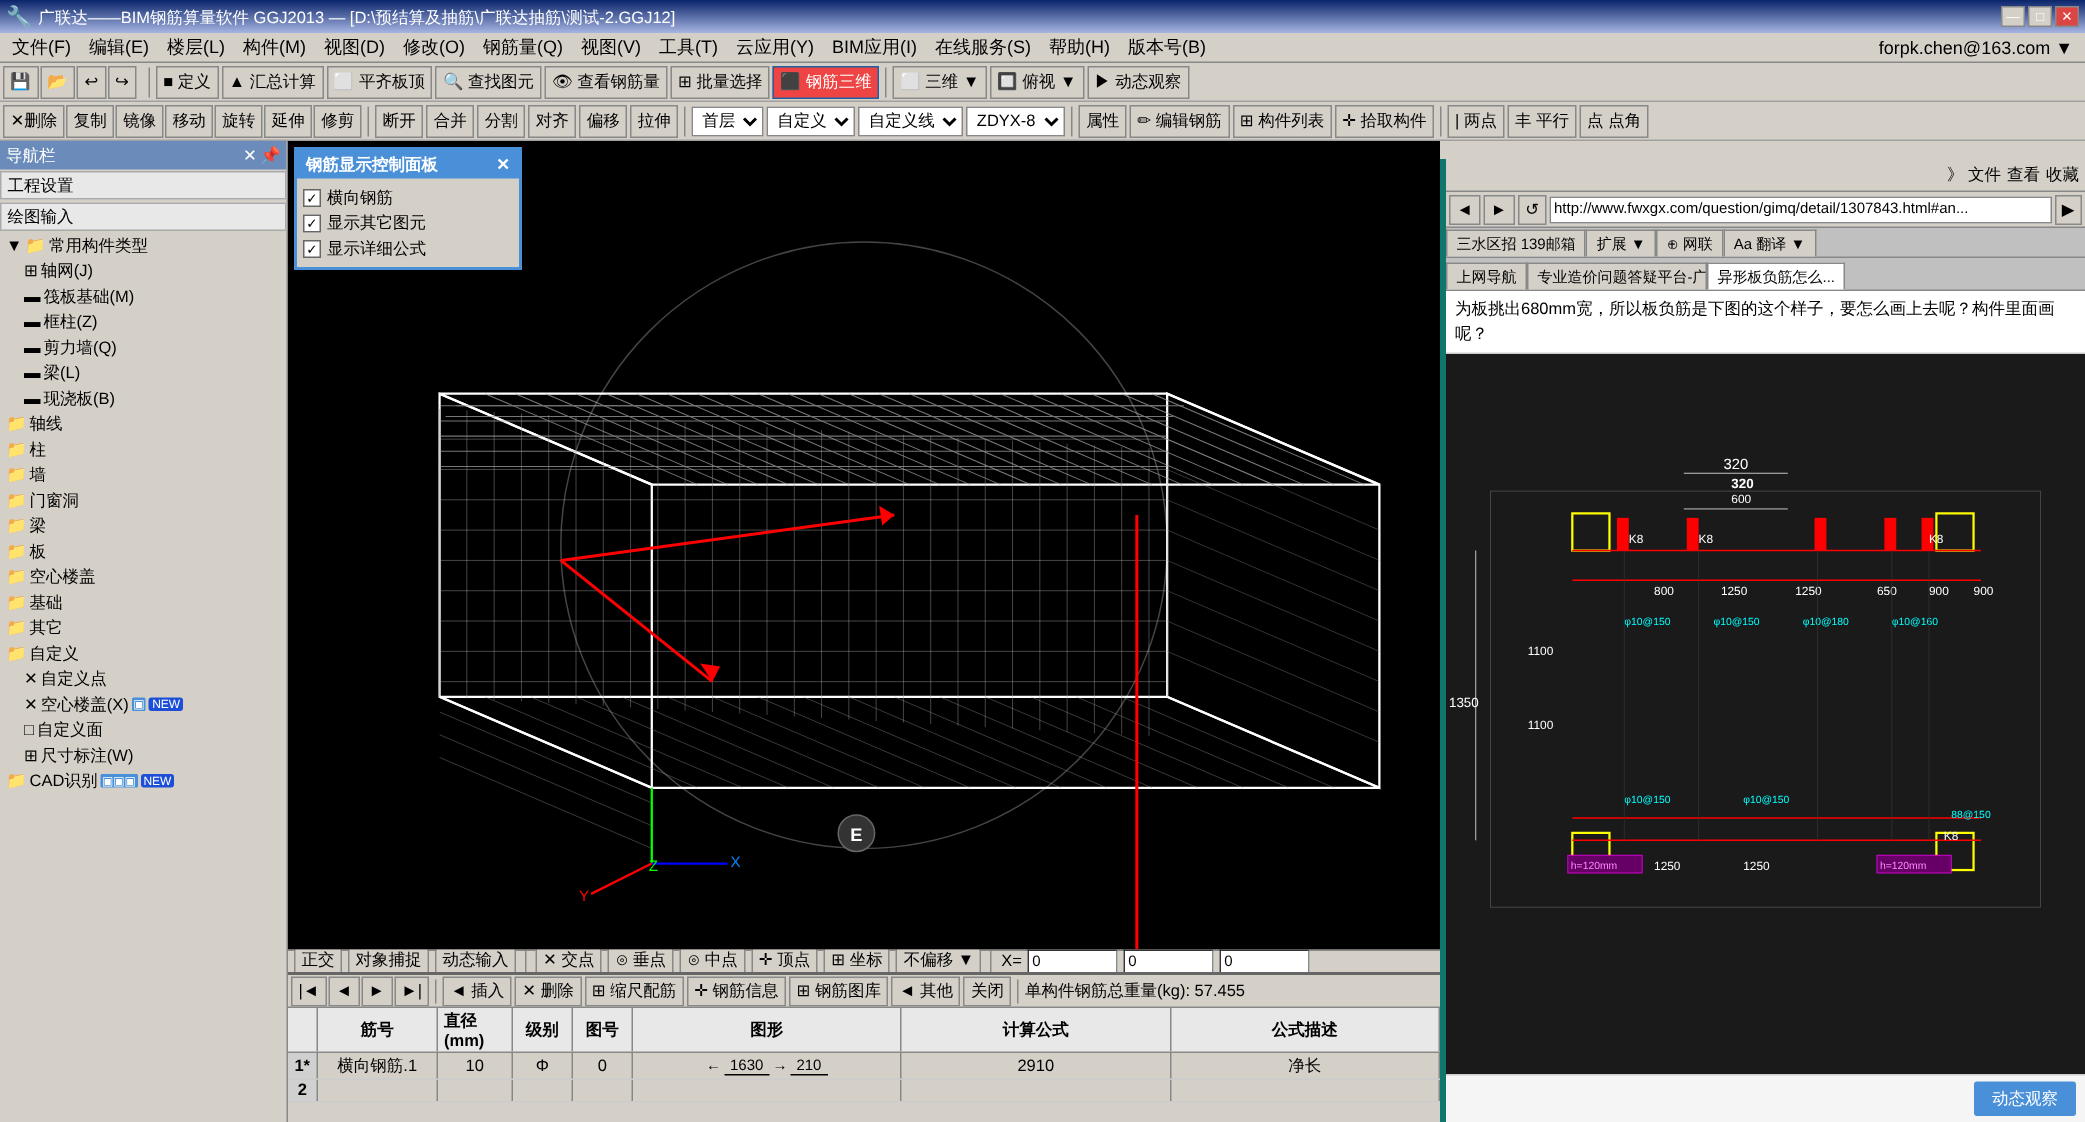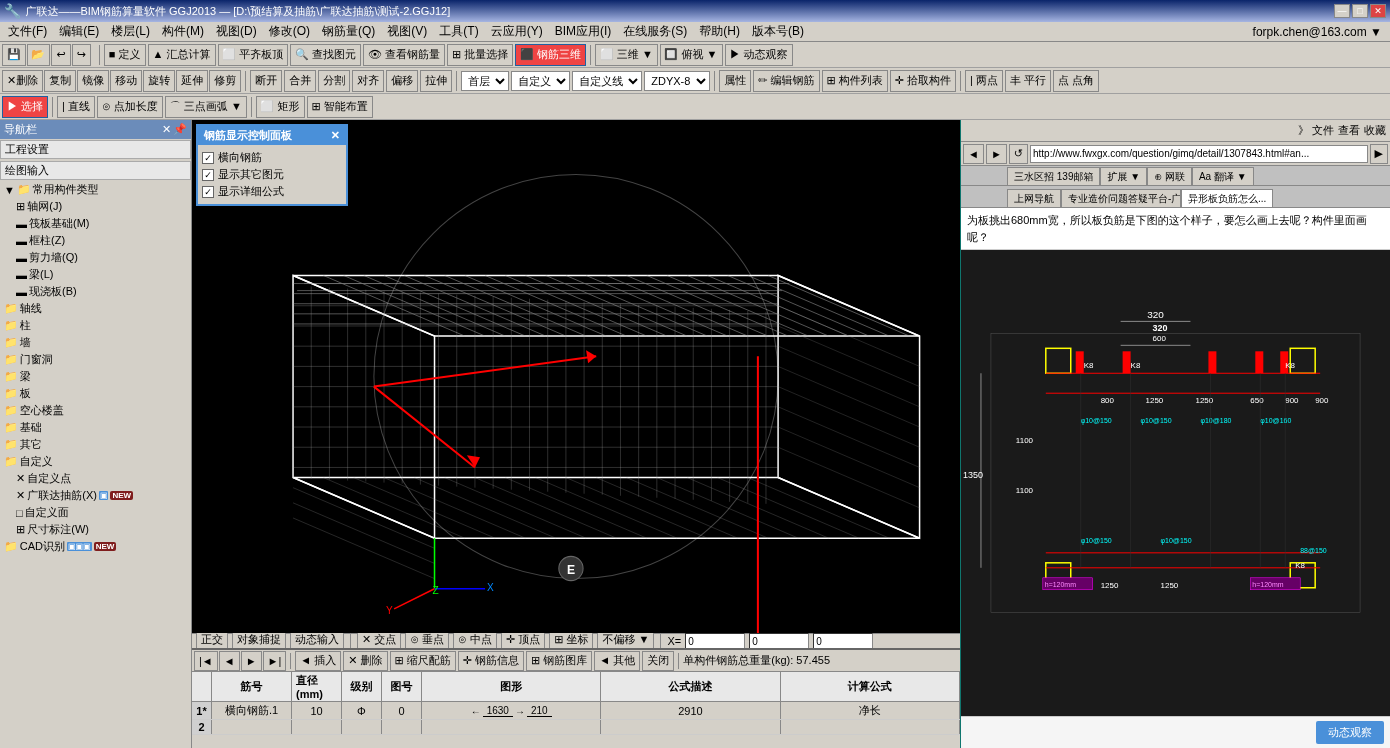--- a/index.html
+++ b/index.html
@@ -105,25 +105,24 @@
     .tree-item {
       display: flex;
       align-items: center;
       padding: 1px 4px;
       font-size: 11px;
       cursor: pointer;
       gap: 2px;
     }
     .badge-new {
       font-size: 8px;
-      background: #7f1d1d;
+      background: #1d4ed8;
       color: white;
       padding: 0 2px;
       border-radius: 2px;
-      font-weight: bold;
     }
     .badge-img {
       font-size: 8px;
       background: #4a90d9;
       color: white;
       padding: 0 1px;
       border-radius: 1px;
     }
 
     
@@ -131,42 +130,42 @@
       flex: 1;
       background: #000;
       position: relative;
       overflow: hidden;
     }
 
     
     .right-panel {
       width: 430px;
       background: #be185d;
-      border-left: 1px solid #0f766e;
+      border-left: 4px solid #0f766e;
       display: flex;
       flex-direction: column;
       overflow: hidden;
+      margin-top: 12px;
     }
     .browser-toolbar {
       height: 24px;
       background: #d4d0c8;
       border-bottom: 1px solid #888;
       display: flex;
       align-items: center;
       padding: 2px;
       gap: 2px;
       font-size: 11px;
     }
     .browser-tabs {
       height: 20px;
       display: flex;
       align-items: flex-end;
       background: #c0c0c0;
       border-bottom: 1px solid #888;
-      padding-left: 46px;
     }
     .browser-tab {
       height: 18px;
       padding: 0 6px;
       background: #d4d0c8;
       border: 1px solid #888;
       border-bottom: none;
       font-size: 10px;
       display: flex;
       align-items: center;
@@ -443,30 +442,20 @@
     <div class="tb-btn">属性</div>
     <div class="tb-btn">✏ 编辑钢筋</div>
     <div class="tb-btn">⊞ 构件列表</div>
     <div class="tb-btn">✛ 拾取构件</div>
     <div class="tb-separator"></div>
     <div class="tb-btn">| 两点</div>
     <div class="tb-btn">丰 平行</div>
     <div class="tb-btn">点 点角</div>
   </div>
 
-  <div class="toolbar-row">
-    <div class="tb-btn highlighted-btn">▶ 选择</div>
-    <div class="tb-separator"></div>
-    <div class="tb-btn">| 直线</div>
-    <div class="tb-btn">⊙ 点加长度</div>
-    <div class="tb-btn">⌒ 三点画弧 ▼</div>
-    <div class="tb-separator"></div>
-    <div class="tb-btn">⬜ 矩形</div>
-    <div class="tb-btn">⊞ 智能布置</div>
-  </div>
 
   <div class="content-row">
 
     <div class="sidebar">
       <div style="display:flex;align-items:center;background:#6b8cba;color:white;padding:2px 4px;font-size:11px;">
         <span>导航栏</span>
         <span style="margin-left:auto;cursor:pointer;">✕</span>
         <span style="cursor:pointer;margin-left:2px;">📌</span>
       </div>
       <div class="sidebar-label">工程设置</div>
@@ -540,21 +529,21 @@
         <div class="tree-item">
           <span style="color:#d4a000;">📁</span>
           <span>自定义</span>
         </div>
         <div class="tree-item" style="padding-left:16px;">
           <span>✕</span>
           <span>自定义点</span>
         </div>
         <div class="tree-item" style="padding-left:16px;">
           <span>✕</span>
-          <span>广联达抽筋(X)</span>
+          <span>空心楼盖(X)</span>
           <span class="badge-img">▣</span>
           <span class="badge-new">NEW</span>
         </div>
         <div class="tree-item" style="padding-left:16px;">
           <span>□</span>
           <span>自定义面</span>
         </div>
         <div class="tree-item" style="padding-left:16px;">
           <span>⊞</span>
           <span>尺寸标注(W)</span>
@@ -776,22 +765,22 @@
           <div class="h-divider"></div>
           <span>单构件钢筋总重量(kg): 57.455</span>
         </div>
         <div class="rebar-table-header">
           <div></div>
           <div>筋号</div>
           <div>直径(mm)</div>
           <div>级别</div>
           <div>图号</div>
           <div>图形</div>
+          <div>计算公式</div>
           <div>公式描述</div>
-          <div>计算公式</div>
         </div>
         <div class="rebar-table-row">
           <div class="rebar-row-num">1*</div>
           <div>横向钢筋.1</div>
           <div>10</div>
           <div>Φ</div>
           <div>0</div>
           <div style="font-size:10px;">
             <span style="display:flex;align-items:center;gap:2px;">
               <span>←</span>

